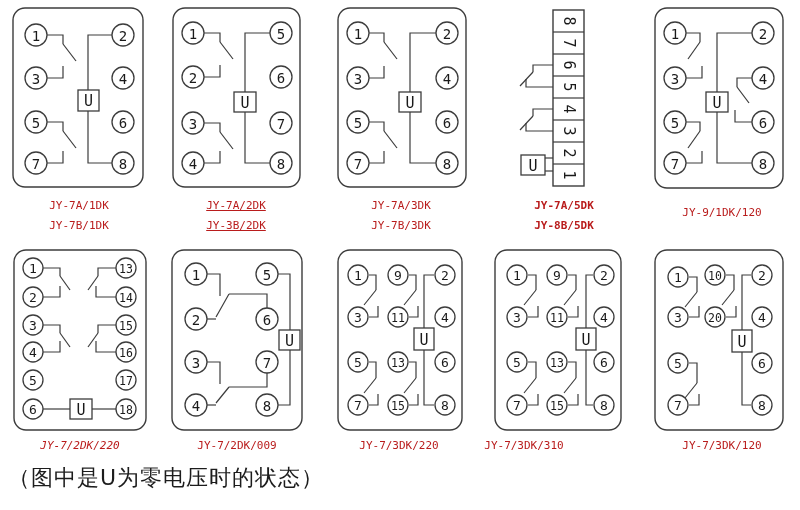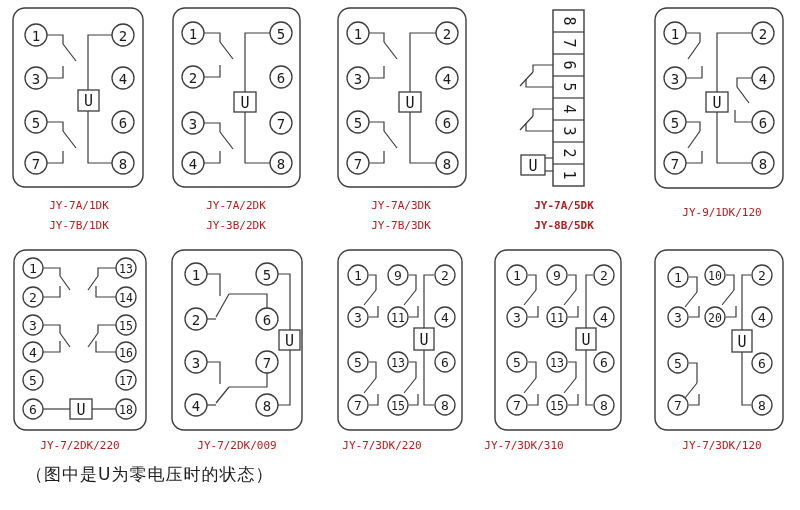--- a/index.html
+++ b/index.html
@@ -2,22 +2,22 @@
 <html><head>
 <meta charset="utf-8">
 <style>
   html,body{margin:0;padding:0;background:#ffffff;}
   .canvas{position:relative;width:800px;height:510px;background:#ffffff;overflow:hidden;
           font-family:"DejaVu Sans Mono","Liberation Mono",monospace;}
   #diagram-svg{position:absolute;left:0;top:0;}
   .dlabel{position:absolute;transform:translateX(-50%);text-align:center;
           color:#b91c1c;font-size:11px;line-height:20px;white-space:nowrap;
           font-family:"DejaVu Sans Mono","Liberation Mono",monospace;}
-  .note{position:absolute;left:8px;top:463px;font-size:17px;color:#1c1c1c;
-        font-family:"DejaVu Sans","Liberation Sans",sans-serif;letter-spacing:1px;margin-left:18px;}
+  .note{position:absolute;left:8px;top:463px;font-size:22px;color:#1c1c1c;
+        font-family:"DejaVu Sans","Liberation Sans",sans-serif;letter-spacing:1px;}
 </style>
 </head>
 <body>
 
 <div class="canvas">
   <svg id="diagram-svg" width="800" height="510" viewBox="0 0 800 510">
       <g>
         <rect x="13" y="8" width="130" height="179" rx="12" ry="12" fill="none" stroke="#3c3c3c" stroke-width="1.4"></rect>
         <polyline points="112,35 88,35 88,163 112,163" fill="none" stroke="#3c3c3c" stroke-width="1.2"></polyline>
         <polyline points="47,35 63,35 63,44" fill="none" stroke="#3c3c3c" stroke-width="1.2"></polyline>
@@ -351,42 +351,42 @@
         <text x="762" y="405.5" text-anchor="middle" dominant-baseline="central" font-size="13" fill="#1a1a1a">8</text>
         <rect x="732" y="330" width="20" height="22" fill="#ffffff" stroke="#3c3c3c" stroke-width="1.3"></rect>
         <text x="742" y="341.5" text-anchor="middle" dominant-baseline="central" font-size="15" fill="#1a1a1a">U</text>
       </g>
     </svg>
   <div id="labels">
       <div class="dlabel" style="left: 79px; top: 196px;">
         <div>JY-7A/1DK</div>
         <div>JY-7B/1DK</div>
       </div>
-      <div class="dlabel" style="left: 236px; top: 196px;">
+      <div class="dlabel" style="left: 236px; top: 196px; text-decoration: underline;">
         <div>JY-7A/2DK</div>
         <div>JY-3B/2DK</div>
       </div>
       <div class="dlabel" style="left: 401px; top: 196px; text-align: center;">
         <div>JY-7A/3DK</div>
         <div>JY-7B/3DK</div>
       </div>
       <div class="dlabel" style="left: 564px; top: 196px; font-weight: bold;">
         <div>JY-7A/5DK</div>
         <div>JY-8B/5DK</div>
       </div>
       <div class="dlabel" style="left: 722px; top: 203px;">
         <div>JY-9/1DK/120</div>
       </div>
-      <div class="dlabel" style="left: 80px; top: 436px;">
+      <div class="dlabel" style="left: 80px; top: 436px; font-style: italic;">
         <div>JY-7/2DK/220</div>
       </div>
       <div class="dlabel" style="left: 237px; top: 436px;">
         <div>JY-7/2DK/009</div>
       </div>
-      <div class="dlabel" style="left: 382px; top: 436px; text-align: center;">
+      <div class="dlabel" style="left: 399px; top: 436px; text-align: center;">
         <div>JY-7/3DK/220</div>
       </div>
       <div class="dlabel" style="left: 524px; top: 436px;">
         <div>JY-7/3DK/310</div>
       </div>
       <div class="dlabel" style="left: 722px; top: 436px;">
         <div>JY-7/3DK/120</div>
       </div>
     </div>
   <div class="note">（图中是U为零电压时的状态）</div>

